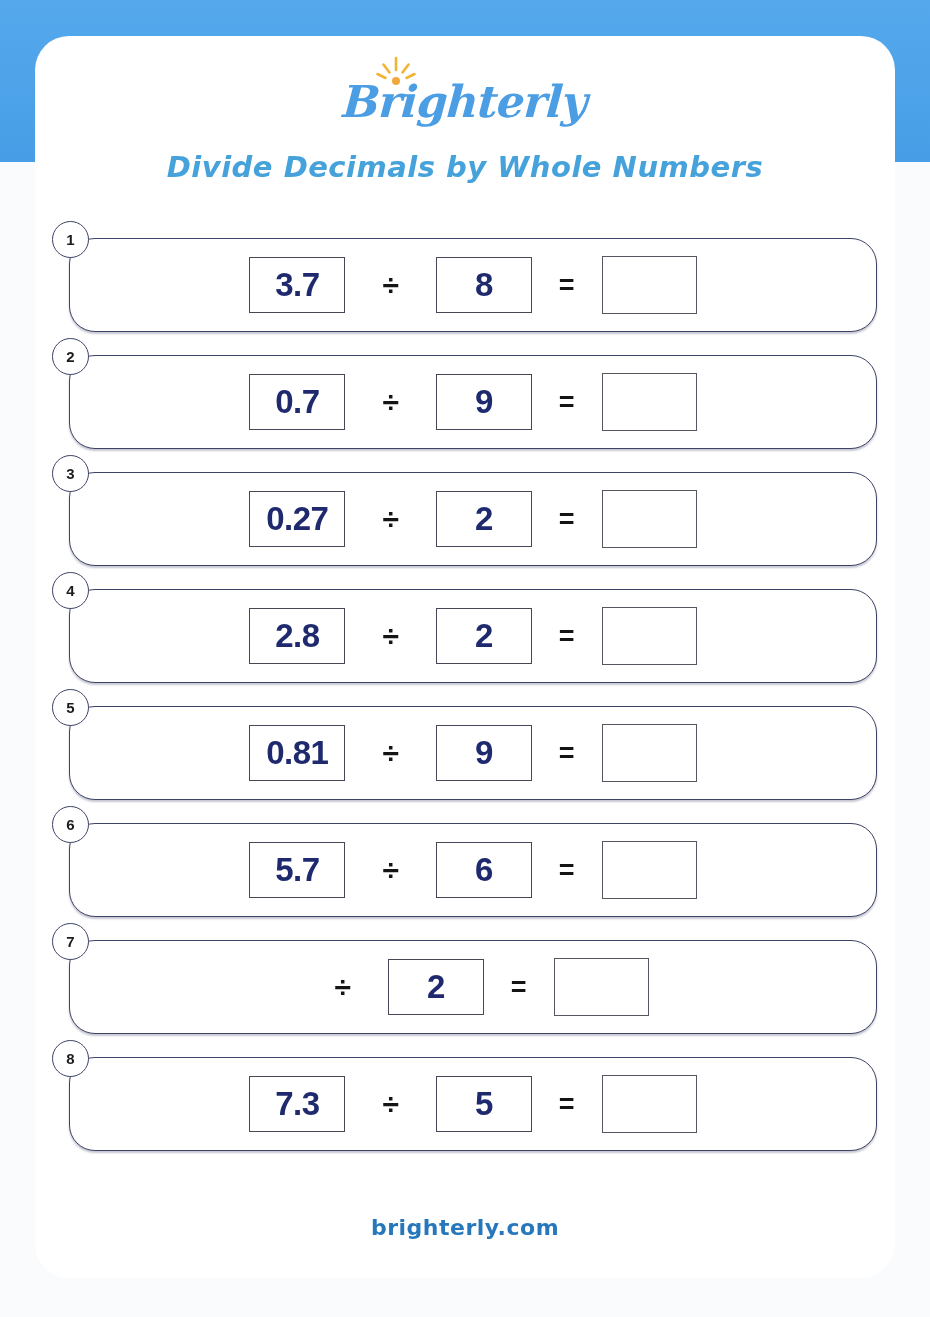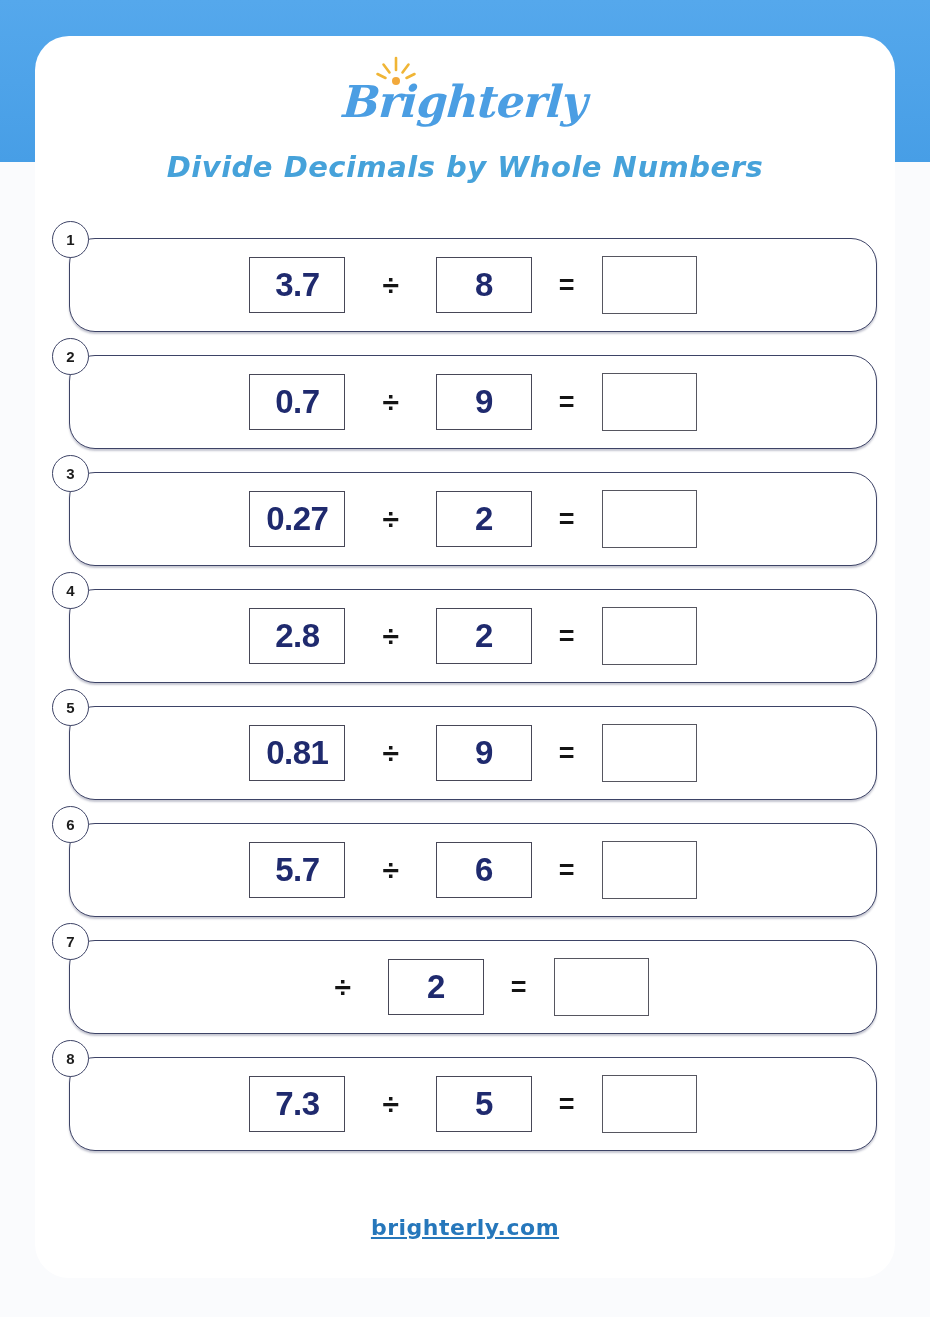--- a/index.html
+++ b/index.html
@@ -126,21 +126,20 @@
   .footer {
     margin-top: 64px;
     text-align: center;
   }
   .footer-link {
     font-family: "DejaVu Sans", sans-serif;
     font-size: 22px;
     font-weight: bold;
     letter-spacing: 0.5px;
     color: #2677bb;
-    text-decoration: underline;
     cursor: pointer;
   }
 </style>
 </head>
 <body>
 
 <div class="header-band"></div>
 
 <div class="sheet-card">
 

